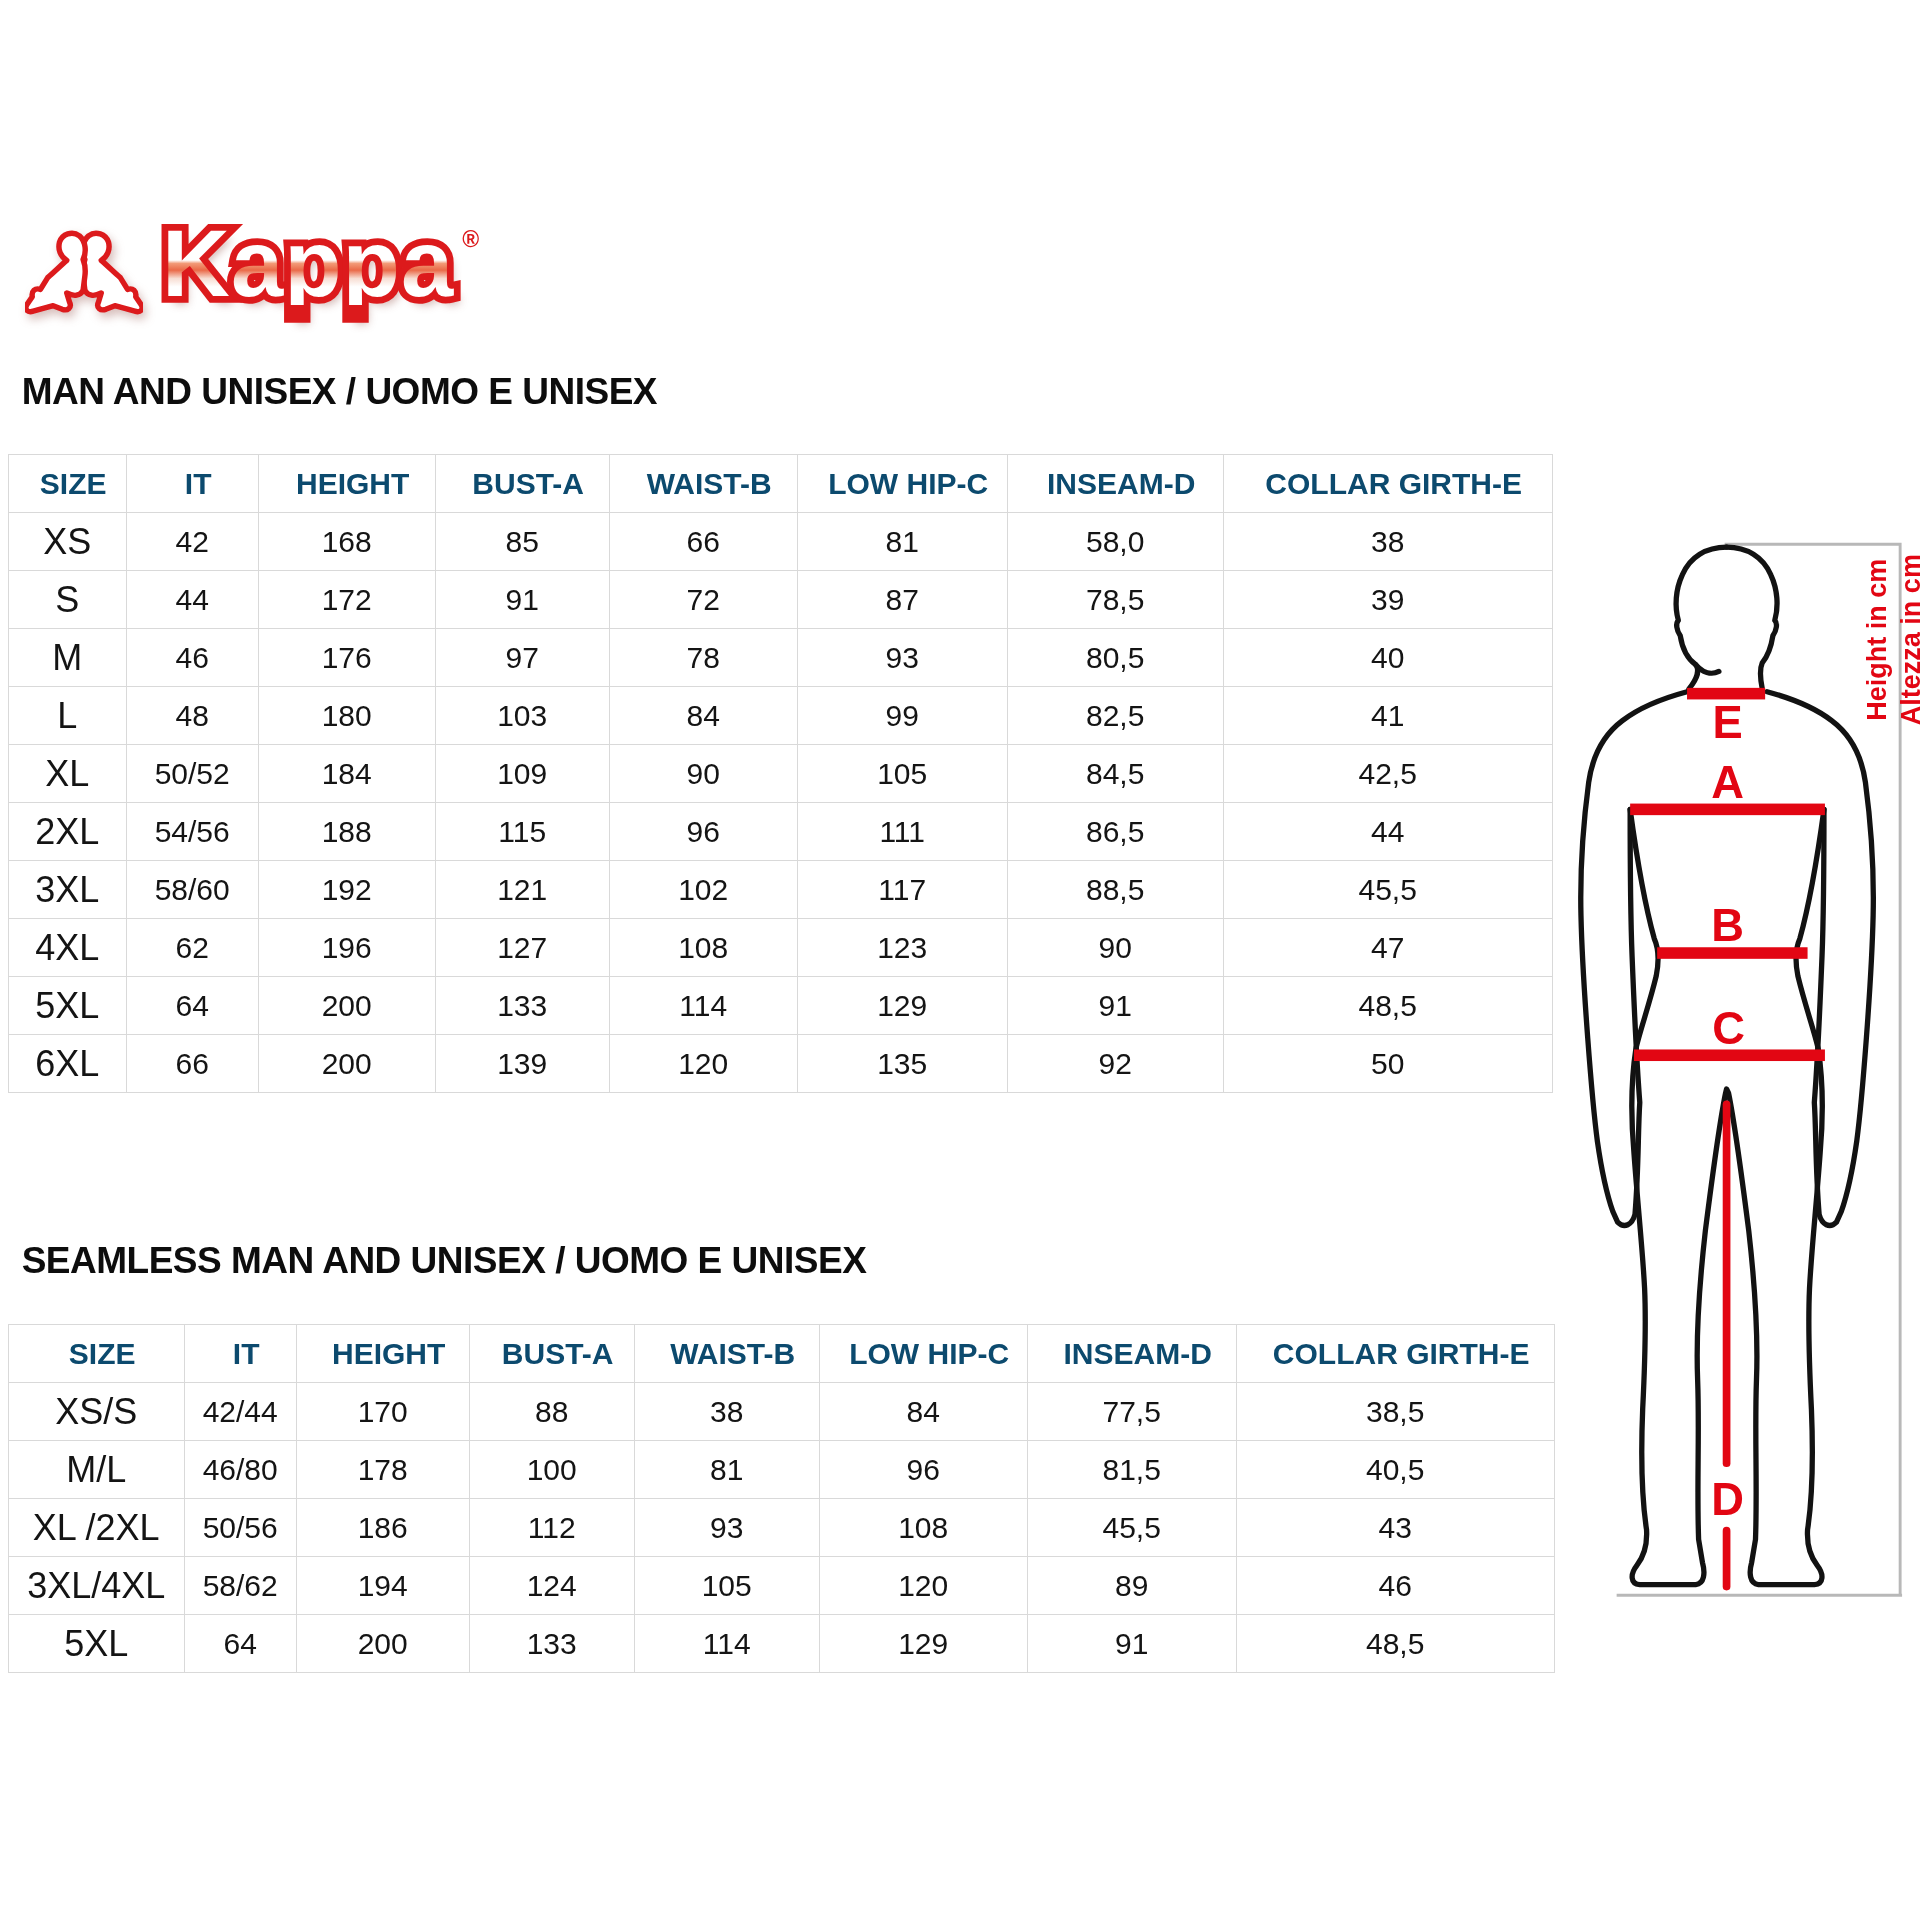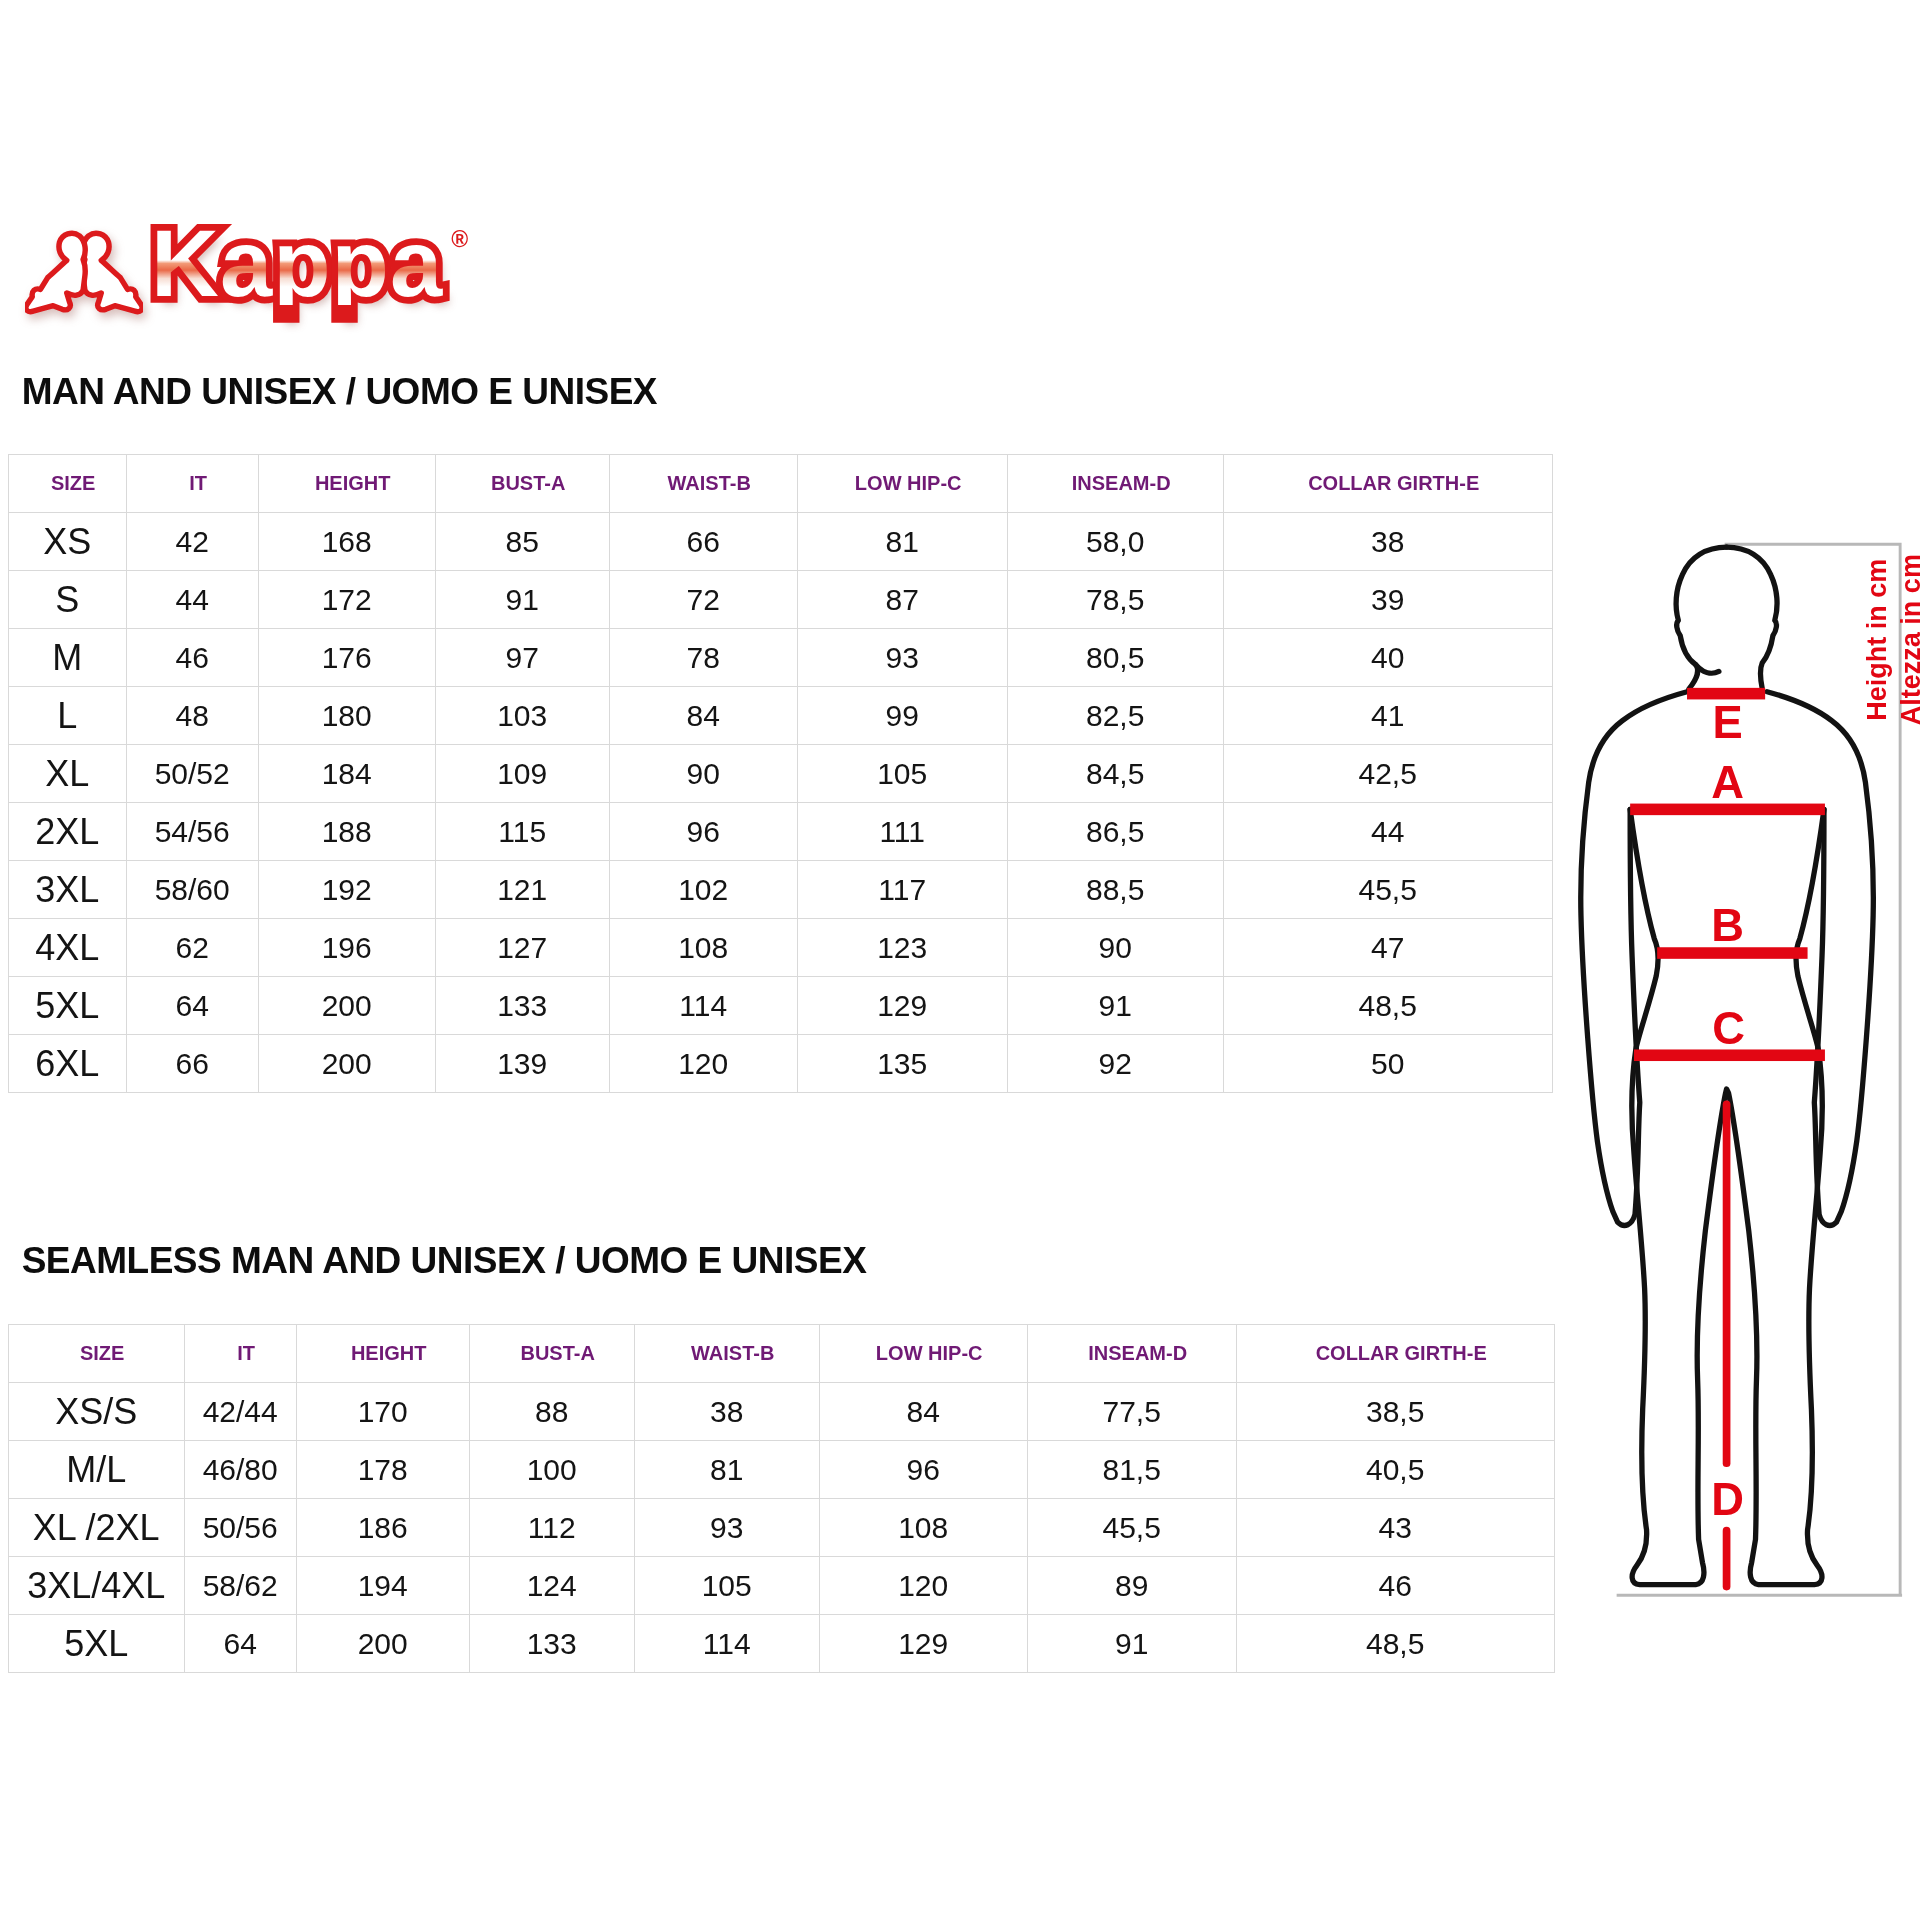--- a/index.html
+++ b/index.html
@@ -3,21 +3,21 @@
 <meta charset="utf-8">
 <style>
   html,body{margin:0;padding:0;background:#ffffff;}
   #page{
     position:relative;width:1931px;height:1931px;background:#ffffff;overflow:hidden;
     font-family:"Liberation Sans","DejaVu Sans",sans-serif;color:#111;
   }
   
   .logo{position:absolute;left:25px;top:222px;display:flex;align-items:flex-start;}
   .omini{filter:drop-shadow(3.9px 5.8px 4.8px rgba(140,70,60,.35));}
-  .wordmark{position:relative;margin-left:8px;height:97px;}
+  .wordmark{position:relative;margin-left:19px;height:97px;}
   .k-stroke,.k-fill{
     font-weight:bold;font-size:94px;line-height:83px;letter-spacing:1px;
     font-family:"Liberation Sans","DejaVu Sans",sans-serif;white-space:nowrap;
   }
   .k-stroke{
     position:absolute;left:0;top:0;color:#ffffff;
     -webkit-text-stroke:13.5px #dc1a1c;
     text-shadow:5.8px 7.7px 8.7px rgba(140,70,60,.40),
       3.9px 0 #dc1a1c,-3.9px 0 #dc1a1c,0 3.9px #dc1a1c,0 -3.9px #dc1a1c,
       2.9px 2.9px #dc1a1c,-2.9px 2.9px #dc1a1c,2.9px -2.9px #dc1a1c,-2.9px -2.9px #dc1a1c;
@@ -35,21 +35,21 @@
   }
   
   table.size-table{
     position:absolute;left:7.7px;width:1545px;border-collapse:collapse;table-layout:fixed;
     background:#ffffff;
   }
   table.size-table th,table.size-table td{
     border:1.9px solid #d9d9d9;height:57px;text-align:center;vertical-align:middle;
     padding:0;background:#ffffff;
   }
-  table.size-table thead th{font-size:20px;font-weight:bold;color:#701a75;padding-left:12px;}
+  table.size-table thead th{font-size:30px;font-weight:bold;color:#0c4a6e;padding-left:12px;}
   table.size-table td{font-size:30px;font-weight:normal;color:#141414;}
   table.size-table td.size-cell{font-weight:normal;font-size:36px;}
   
   #figure{position:absolute;left:1553px;top:367px;}
   .fig-label{font-family:"Liberation Sans","DejaVu Sans",sans-serif;font-weight:bold;fill:#e20613;}
 </style>
 </head>
 <body>
 
 <div id="page">

